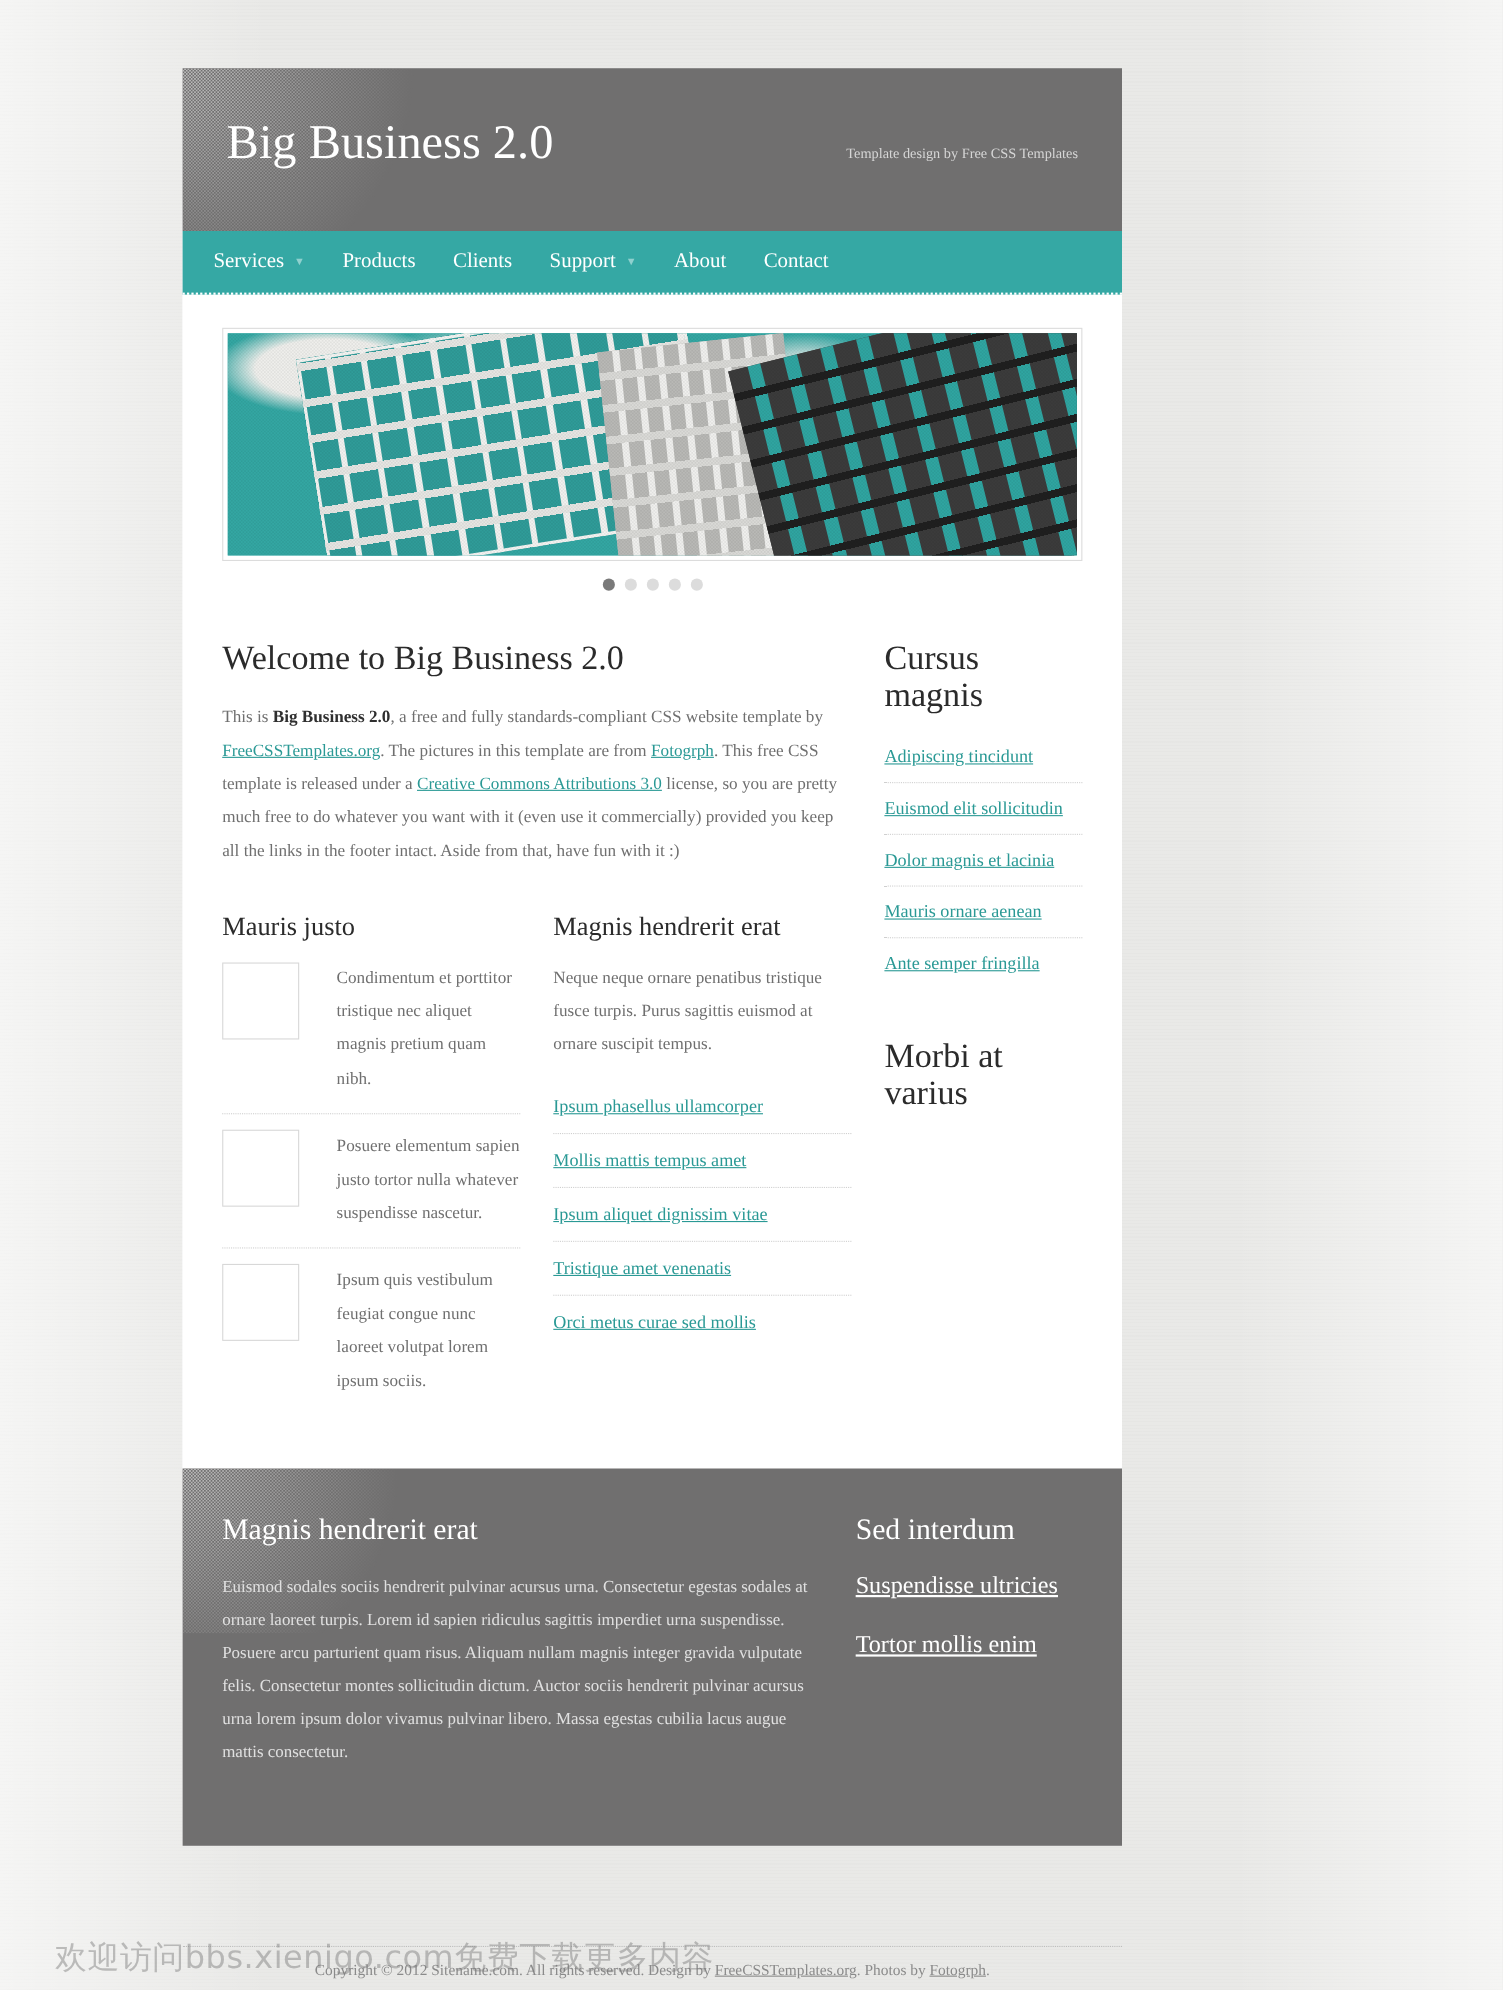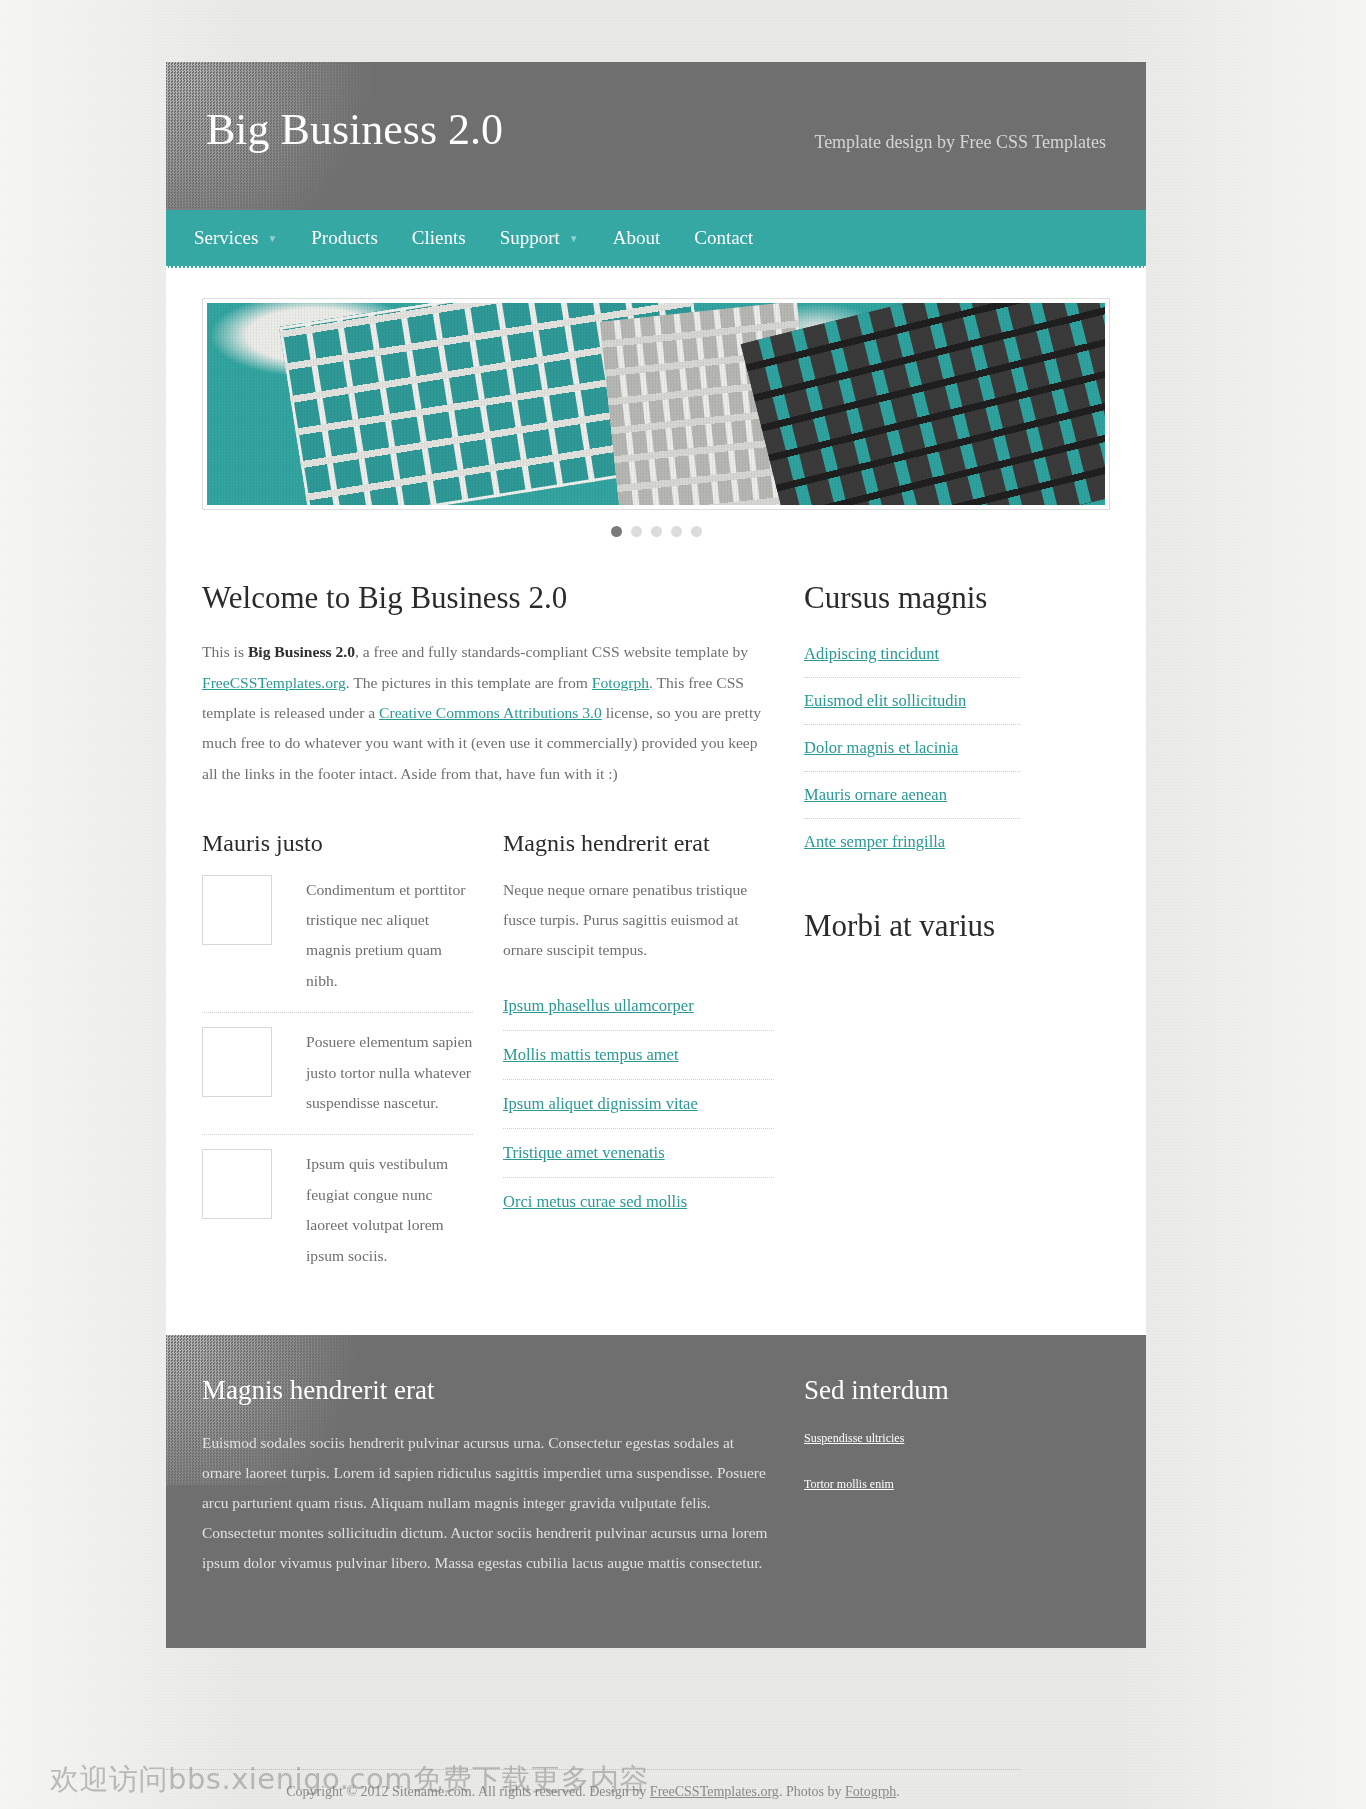--- a/index.html
+++ b/index.html
@@ -17,21 +17,21 @@
     position: absolute; inset: 0;
     background:
       linear-gradient(to right, rgba(255,255,255,0.55), rgba(255,255,255,0) 18%, rgba(255,255,255,0) 82%, rgba(255,255,255,0.55)),
       repeating-linear-gradient(0deg, rgba(0,0,0,0.012) 0 1px, rgba(255,255,255,0) 1px 3px),
       #e9e9e7;
   }
 
   #wrapper {
     position: absolute;
     left: 166px; top: 62px;
-    width: 980px;
+    width: 854px;
     background: #ffffff;
     box-shadow: 0 0 0 0 rgba(0,0,0,0);
   }
 
   
   #header {
     position: relative;
     height: 148px;
     background: #706f6f;
     overflow: hidden;
@@ -55,21 +55,21 @@
     margin: 0;
     font-size: 44px;
     font-weight: normal;
     color: #ffffff;
     letter-spacing: 0px;
     line-height: 1;
   }
   #header .credit {
     position: absolute;
     right: 40px; top: 70px;
-    font-size: 18px;
+    font-size: 13px;
     color: #d6d6d6;
   }
 
   
   #menu {
     background: #35a8a4;
     height: 58px;
     border-bottom: 2px dotted #ffffff;
     padding-left: 28px;
     display: flex;
@@ -346,21 +346,21 @@
     line-height: 1.95;
     color: #e0e0e0;
     margin: 0;
   }
   #footer ul { list-style: none; margin: 0; padding: 0; }
   #footer ul li { padding: 14px 0; }
   #footer ul li:first-child { padding-top: 0; }
   #footer ul li a {
     color: #ffffff;
     text-decoration: underline;
-    font-size: 12px;
+    font-size: 22px;
   }
 
   
   #copyright {
     position: absolute;
     left: 166px;
     top: 1769px;
     width: 854px;
     text-align: center;
     font-size: 14px;

